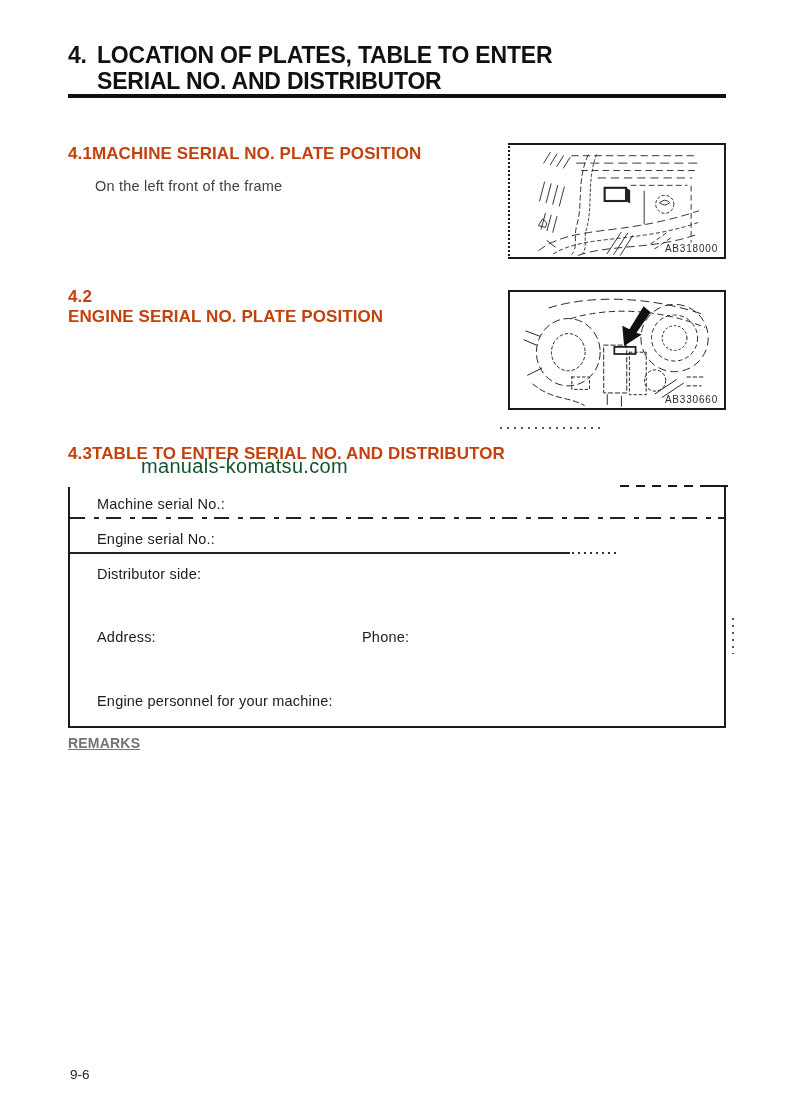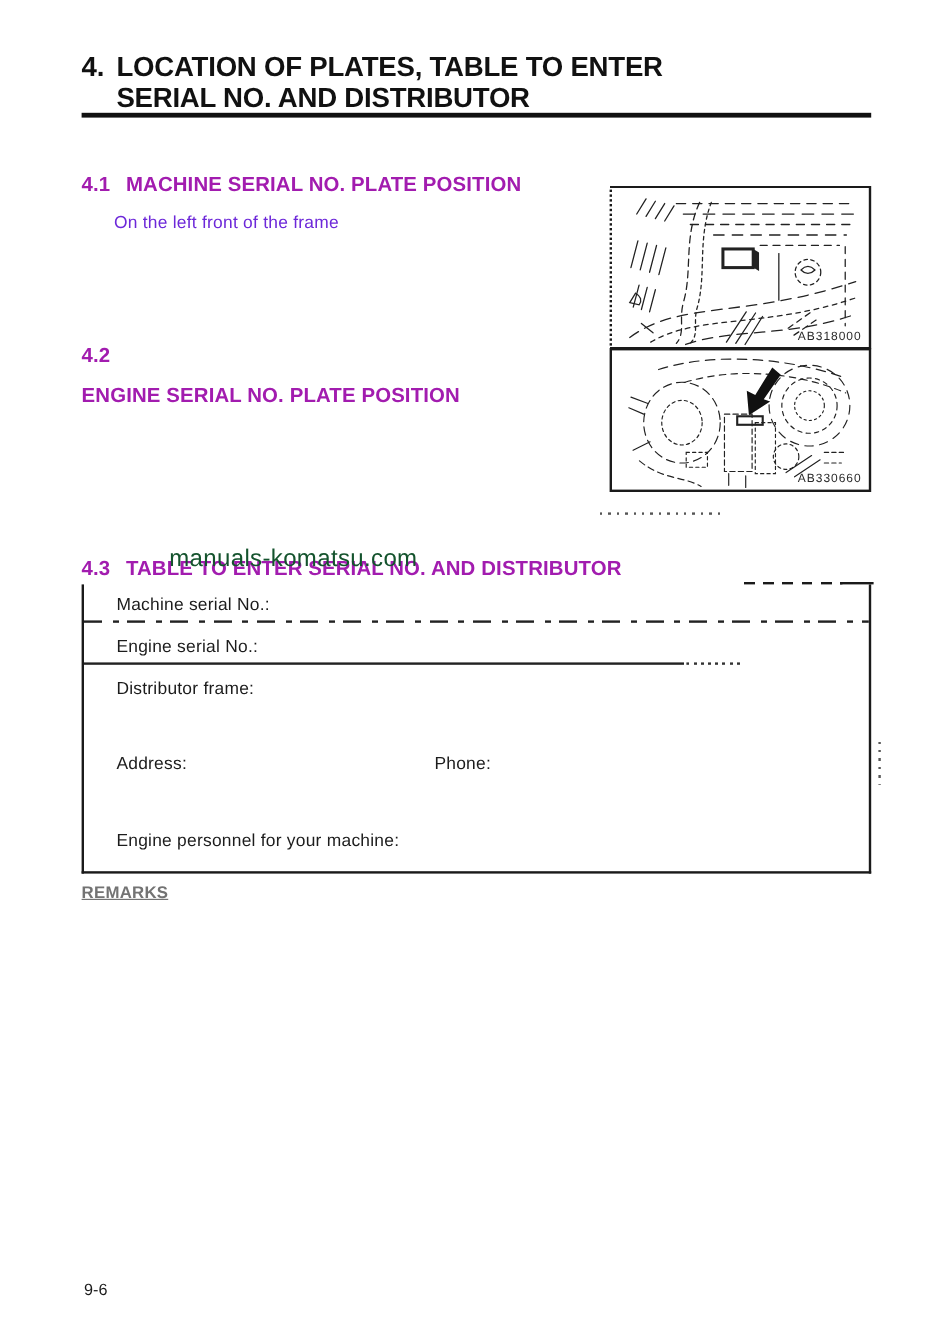--- a/index.html
+++ b/index.html
@@ -34,44 +34,43 @@
     position: absolute;
     left: 68px; top: 94px;
     width: 658px; height: 4px;
     background: #111;
   }
 
   
   .sec-heading {
     position: absolute;
     display: flex;
-    gap: 13px;
     font-weight: bold;
     font-size: 17px;
-    color: #a21caf;
+    color: #c2410c;
     letter-spacing: 0.1px;
     white-space: nowrap;
   }
   .sec-body {
     position: absolute;
     font-size: 14.5px;
-    color: #6d28d9;
+    color: #404040;
     letter-spacing: 0.2px;
     white-space: nowrap;
   }
 
   
   .figure-box {
     position: absolute;
     left: 508px;
     width: 218px;
     background: #fff;
     border: 2px solid #1a1a1a;
   }
-  .figure-box.fig1 { top: 155px; height: 136px; border-left-style: dotted; }
+  .figure-box.fig1 { top: 143px; height: 116px; border-left-style: dotted; }
   .figure-box.fig2 { top: 290px; height: 120px; }
   .figure-box svg { position: absolute; left: 0; top: 0; width: 100%; height: 100%; }
   .fig-label {
     position: absolute;
     right: 6px; bottom: 3px;
     font-size: 10px;
     letter-spacing: 0.8px;
     color: #2a2a2a;
   }
 
@@ -230,39 +229,39 @@
         <circle cx="150" cy="100" r="12" stroke-dasharray="3 3"></circle>
         <rect x="56" y="96" width="20" height="14" stroke-dasharray="3 3"></rect>
         <path d="M150 115 l24 -16 M158 119 l24 -16"></path>
         <path d="M186 96 h18 M186 106 h16" stroke-dasharray="4 3"></path>
         <path d="M12 104 C34 122 52 118 70 128" stroke-dasharray="6 4"></path>
       </g>
     </svg>
     <div class="fig-label">AB330660</div>
   </div>
 
-  <div class="sec-heading" style="left:68px; top:464px;align-items:flex-end;">
+  <div class="sec-heading" style="left:68px; top:444px;align-items:flex-end;">
     <span>4.3</span>
     <span>TABLE TO ENTER SERIAL NO. AND DISTRIBUTOR</span>
   </div>
 
   <div class="watermark">manuals-komatsu.com</div>
 
   <div class="serial-table">
     <div class="tbl-top-dash"></div>
     <div class="tbl-top-solid"></div>
 
     <div class="tbl-label" style="left:27px; top:9px;">Machine serial No.:</div>
     <div class="sep-dashed"></div>
 
     <div class="tbl-label" style="left:27px; top:44px;">Engine serial No.:</div>
     <div class="sep-solid"></div>
     <div class="sep-solid-dots"></div>
 
-    <div class="tbl-label" style="left:27px; top:79px;">Distributor frame:</div>
+    <div class="tbl-label" style="left:27px; top:79px;">Distributor side:</div>
 
     <div class="tbl-label" style="left:27px; top:142px;">Address:</div>
     <div class="tbl-label" style="left:292px; top:142px;">Phone:</div>
 
     <div class="tbl-label" style="left:27px; top:206px;">Engine personnel for your machine:</div>
   </div>
 
   <div class="remarks">REMARKS</div>
 
   <div class="page-number">9-6</div>

